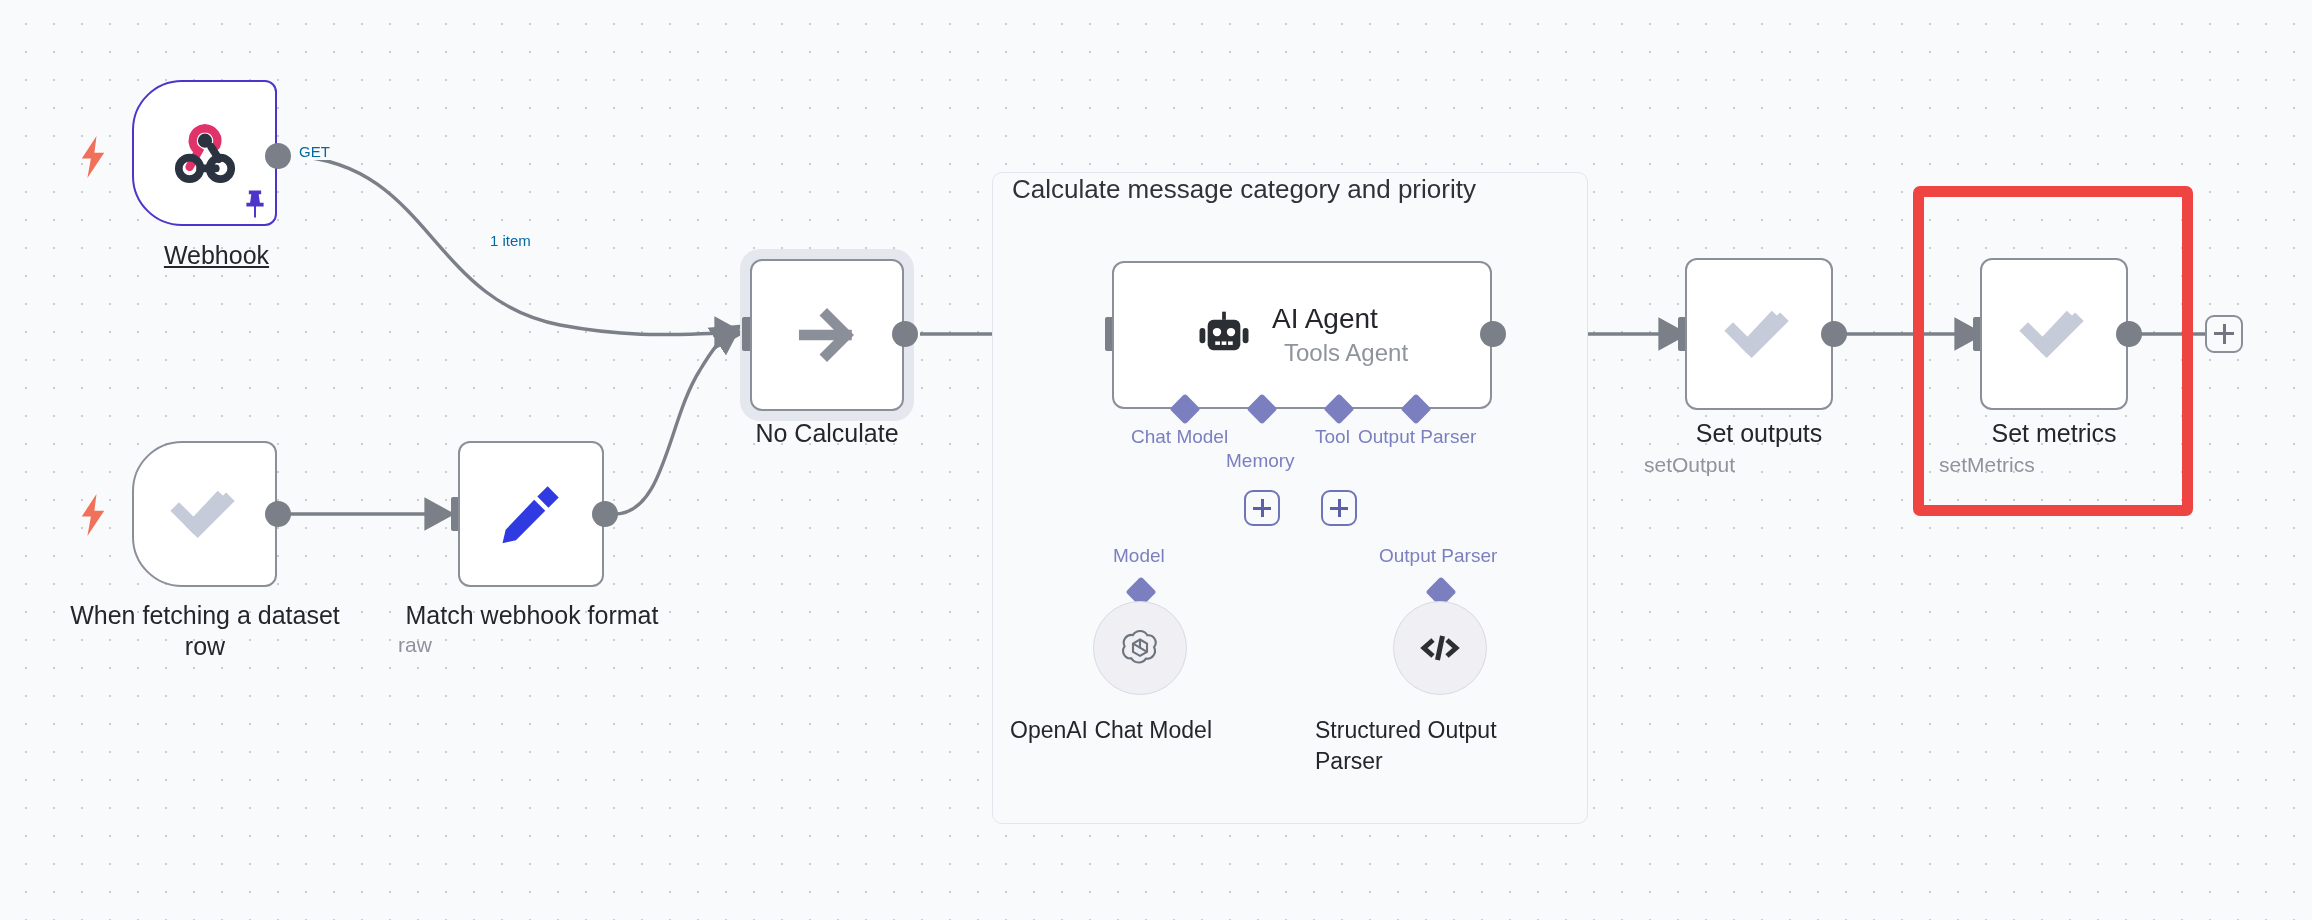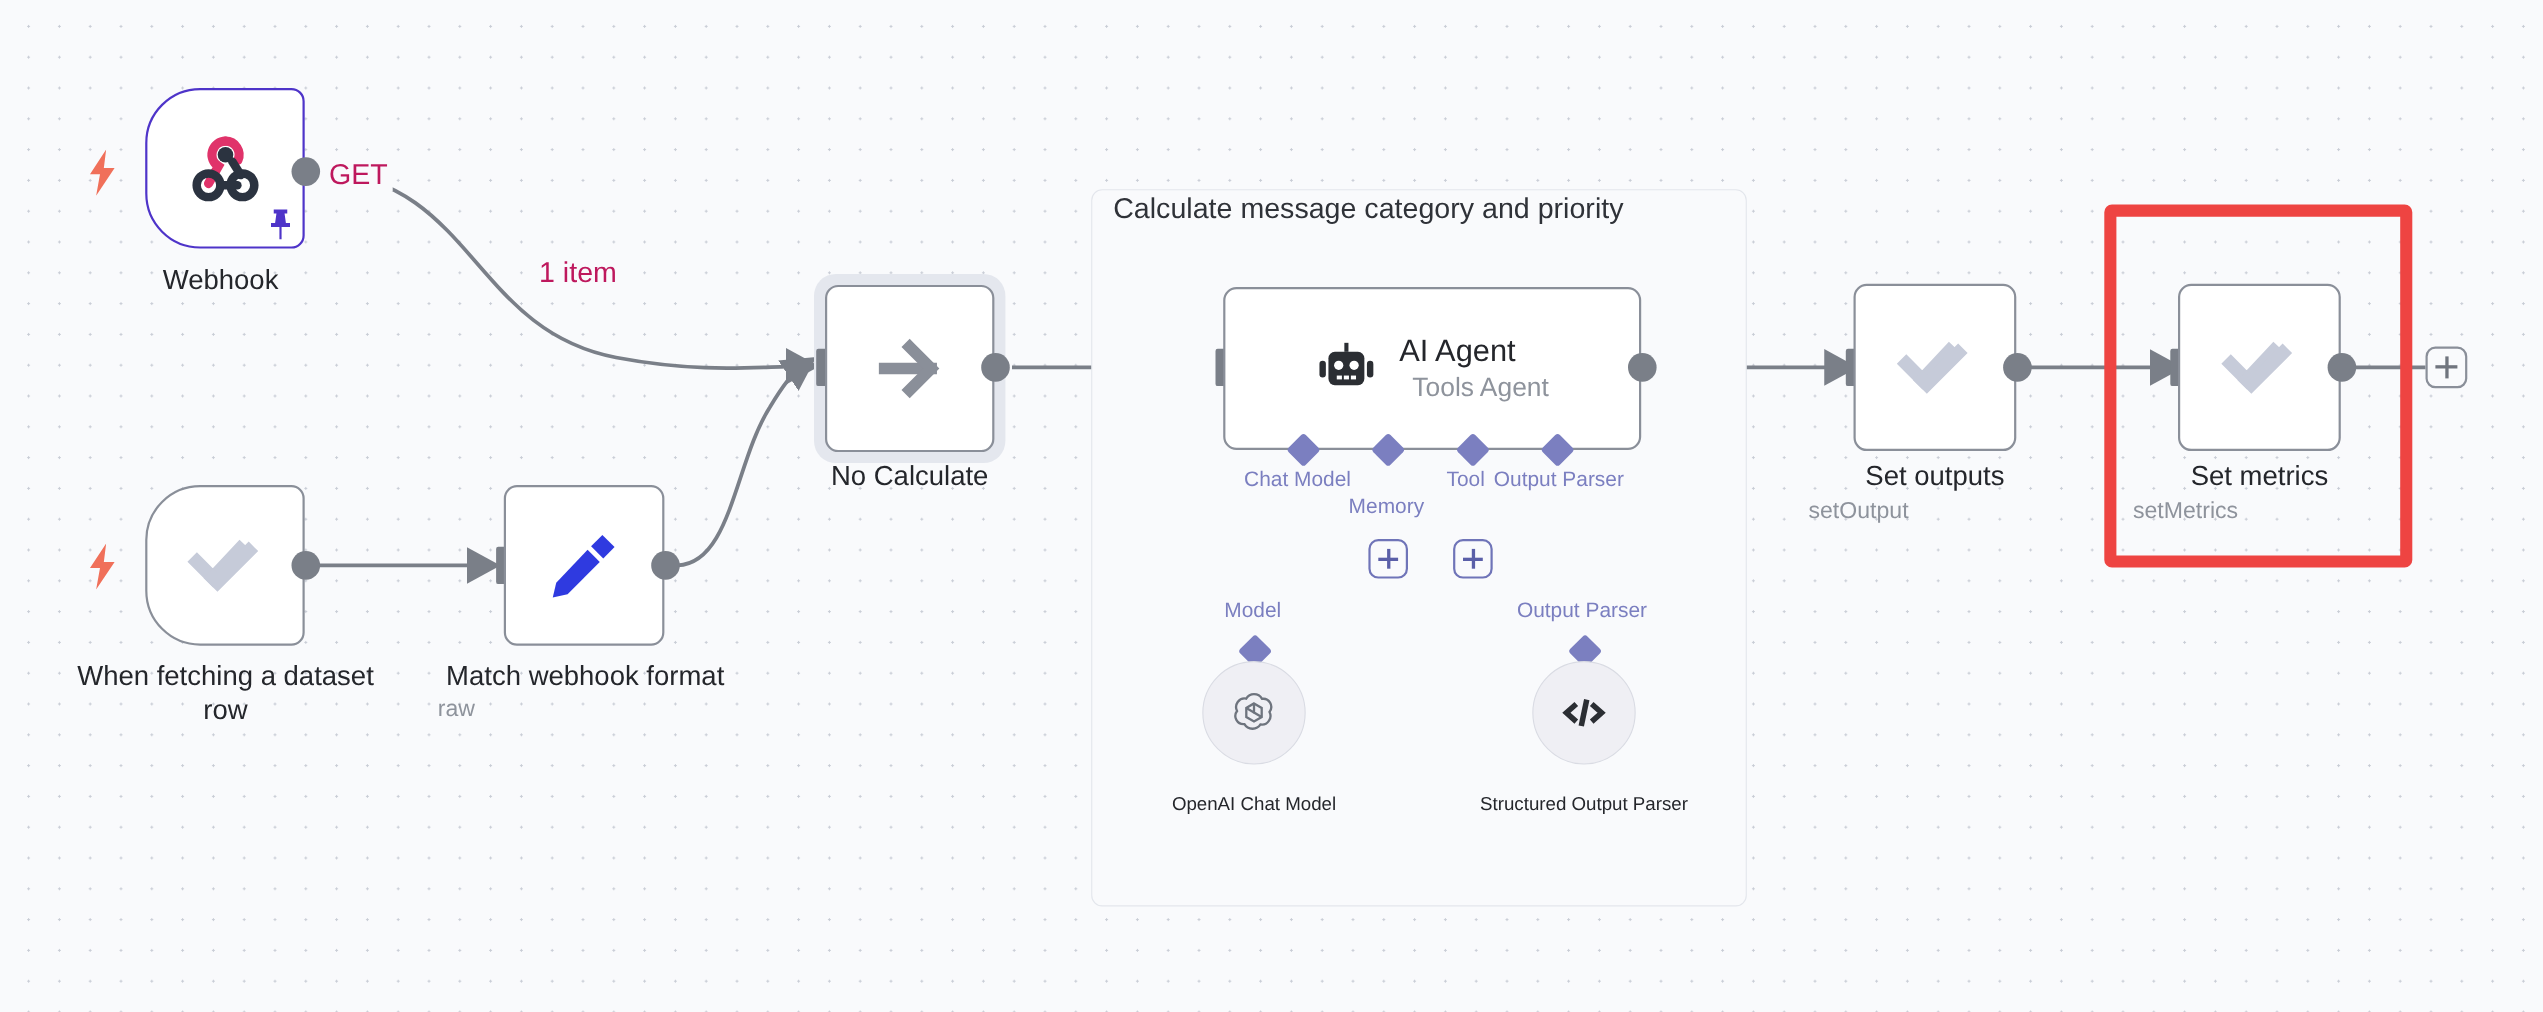--- a/index.html
+++ b/index.html
@@ -89,21 +89,21 @@
   .agent-type{font-size:24px;color:#8E939C;margin-top:4px;margin-left:12px;}
 
   
   .subnode{
     position:absolute;width:94px;height:94px;border-radius:50%;
     background:#EFEFF4;border:1.5px solid #D9DBE3;
     display:flex;align-items:center;justify-content:center;
     box-sizing:border-box;
   }
   .sub-label{
-    position:absolute;text-align:center;font-size:17px;color:#24262B;line-height:31px;
+    position:absolute;font-size:23px;color:#24262B;line-height:31px;
   }
 
   
   .diamond{
     position:absolute;width:22px;height:22px;background:#7B7FC0;
     transform:rotate(45deg);border-radius:3px;
   }
   .port-label{
     position:absolute;font-size:19px;color:#7B7FC0;white-space:nowrap;
   }
@@ -117,21 +117,21 @@
 
   .add-btn{
     position:absolute;width:38px;height:38px;border:2.5px solid #8A8F99;
     border-radius:9px;background:#F9FAFC;box-sizing:border-box;
   }
   .add-btn .h{position:absolute;left:7px;top:15px;width:20px;height:3px;background:#70757E;}
   .add-btn .v{position:absolute;left:15.5px;top:7px;width:3px;height:20px;background:#70757E;}
 
   
   .edge-label{
-    position:absolute;font-size:26px;color:#be185d;white-space:nowrap;
+    position:absolute;font-size:15px;color:#0369a1;white-space:nowrap;
     background:#F9FAFC;padding:0 5px;
   }
 
   
   .highlight-rect{
     position:absolute;border:11px solid #EE4442;border-radius:7px;
     box-sizing:border-box;background:transparent;
   }
 </style>
 </head>
@@ -191,21 +191,21 @@
       <path d="M28 20 L33 28" stroke="#2B3340" stroke-width="5" stroke-linecap="round"></path>
     </svg>
   </div>
   <div class="pin" style="left:240px;top:188px;">
     <svg viewBox="0 0 24 26" width="30" height="32">
       <path d="M7 2 h10 v3 h-2 l1 7 h3 v3 h-6.2 v9 h-1.6 v-9 H5 v-3 h3 l1-7 H7 Z" fill="#4E34C9"></path>
     </svg>
   </div>
   <div class="out-dot" style="left:265px;top:143px;"></div>
   <div class="edge-label" style="left:294px;top:143px;">GET</div>
-  <div class="node-label" style="left:88px;top:240px;width:225px;">Webhook</div>
+  <div class="node-label" style="left:104px;top:240px;width:225px;text-decoration:underline;">Webhook</div>
 
   <div class="edge-label" style="left:485px;top:232px;">1 item</div>
 
   <div class="bolt" style="left:76px;top:494px;">
     <svg viewBox="0 0 24 30" width="34" height="42">
       <path d="M14.5 0 L4 16 L10.5 16 L8 30 L20 12 L13 12 Z" fill="#F0705A"></path>
     </svg>
   </div>
   <div class="node trigger" style="left:132px;top:441px;width:145px;height:146px;">
     <svg width="78" height="78" viewBox="0 0 48 48">

